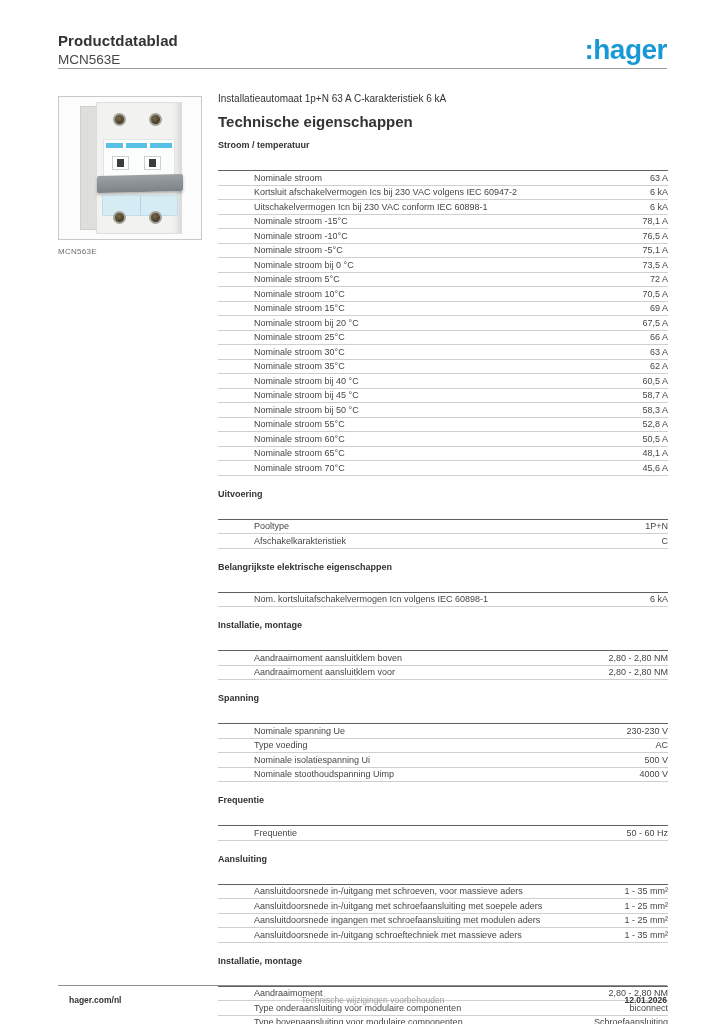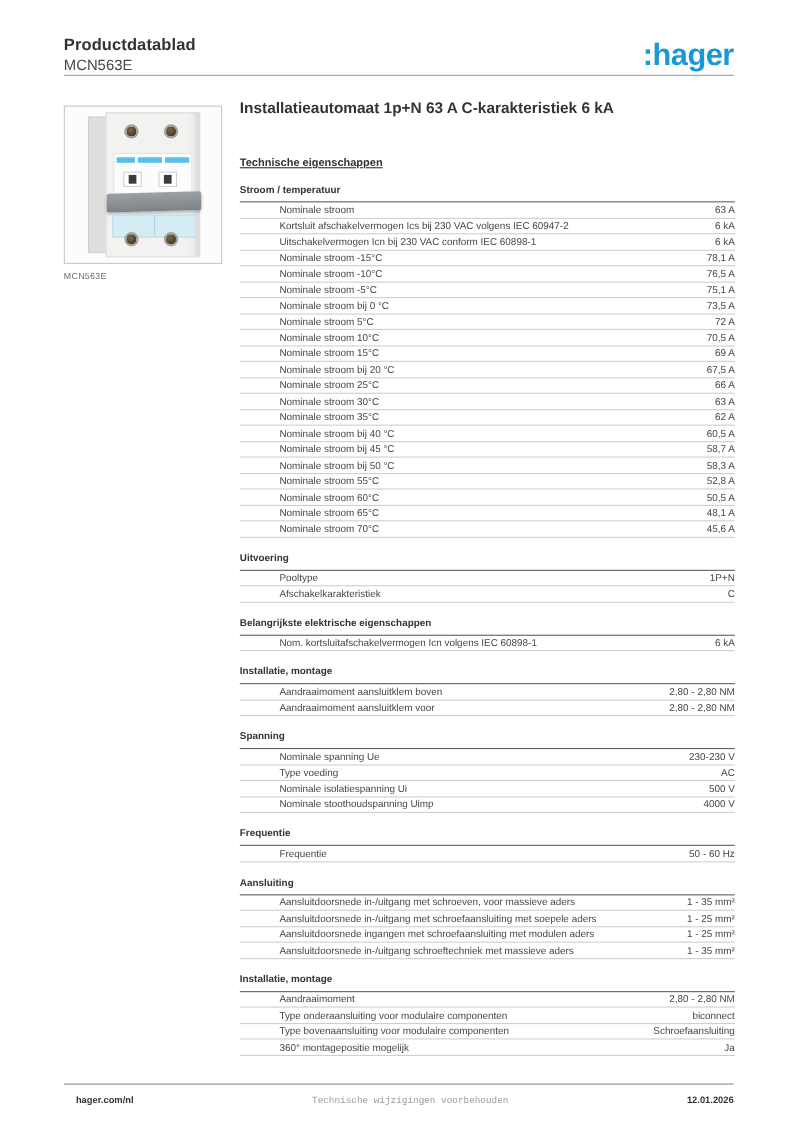--- a/index.html
+++ b/index.html
@@ -37,35 +37,35 @@
   .toggle-window { position:absolute; top:16px; width:17px; height:14px; background:#ffffff; border:1px solid #cfd1d0; }
   .toggle-window.w1 { left:8px; } .toggle-window.w2 { left:40px; }
   .toggle-dot { width:7px; height:8px; background:#3a3d3d; margin:2px auto 0; }
   .brk-lever { position:absolute; left:0; top:72px; width:86px; height:17px; border-radius:2px;
                background:linear-gradient(#9ba1a4,#7c8285); box-shadow:0 2px 3px rgba(0,0,0,0.25); transform:skewY(-1.5deg); }
   .brk-label { position:absolute; left:5px; top:92px; width:76px; height:21px; background:#d6ecf5; border:1px solid #c2dde9; }
   .brk-label-divider { position:absolute; left:50%; top:0; bottom:0; width:1px; background:#b3d5e3; }
 
   
   .right-col { position:absolute; left:218px; top:93px; width:450px; }
-  .product-title { font-size:14px; font-weight:bold; color:#333; line-height:11px; }
-  .tech-heading  { font-size:10px; font-weight:bold; color:#333; margin-top:39px; line-height:11px;text-decoration:underline; }
+  .product-title { font-size:10px; font-weight:normal; color:#333; line-height:11px; }
+  .tech-heading  { font-size:15px; font-weight:bold; color:#333; margin-top:12px; line-height:11px; }
 
   .spec-section { margin-top:13px; }
-  .section-title { font-size:9px; font-weight:bold; color:#333; line-height:10px; padding-bottom:6px; border-bottom:1px solid #606060; }
+  .section-title { font-size:9px; font-weight:bold; color:#333; line-height:10px; padding-bottom:20px; border-bottom:1px solid #606060; }
   .spec-row { display:flex; justify-content:space-between; align-items:baseline;
               font-size:9px; line-height:9px; padding:2.5px 0 2px; border-bottom:1px solid #cfcfcf; }
   .row-label { color:#464646; padding-right:10px; white-space:nowrap;margin-left:36px; }
   .row-value { color:#464646; text-align:right; white-space:nowrap; }
 
   
   .footer-rule { position:absolute; left:58px; right:57px; top:985px; border-top:1px solid #8f8f8f; }
   .footer { position:absolute; left:58px; right:57px; top:995px; display:flex; justify-content:space-between; align-items:baseline; font-size:8.5px;margin-left:11px; }
   .footer-left  { font-weight:bold; color:#333; }
-  .footer-center{ color:#9b9b9b;font-family:Liberation Mono, monospace; }
+  .footer-center{ color:#9b9b9b; }
   .footer-right { font-weight:bold; color:#333; }
 </style>
 </head>
 <body>
 
 <div class="page">
 
   <div class="header">
     <div class="doc-type">Productdatablad</div>
     <div class="product-code">MCN563E</div>

